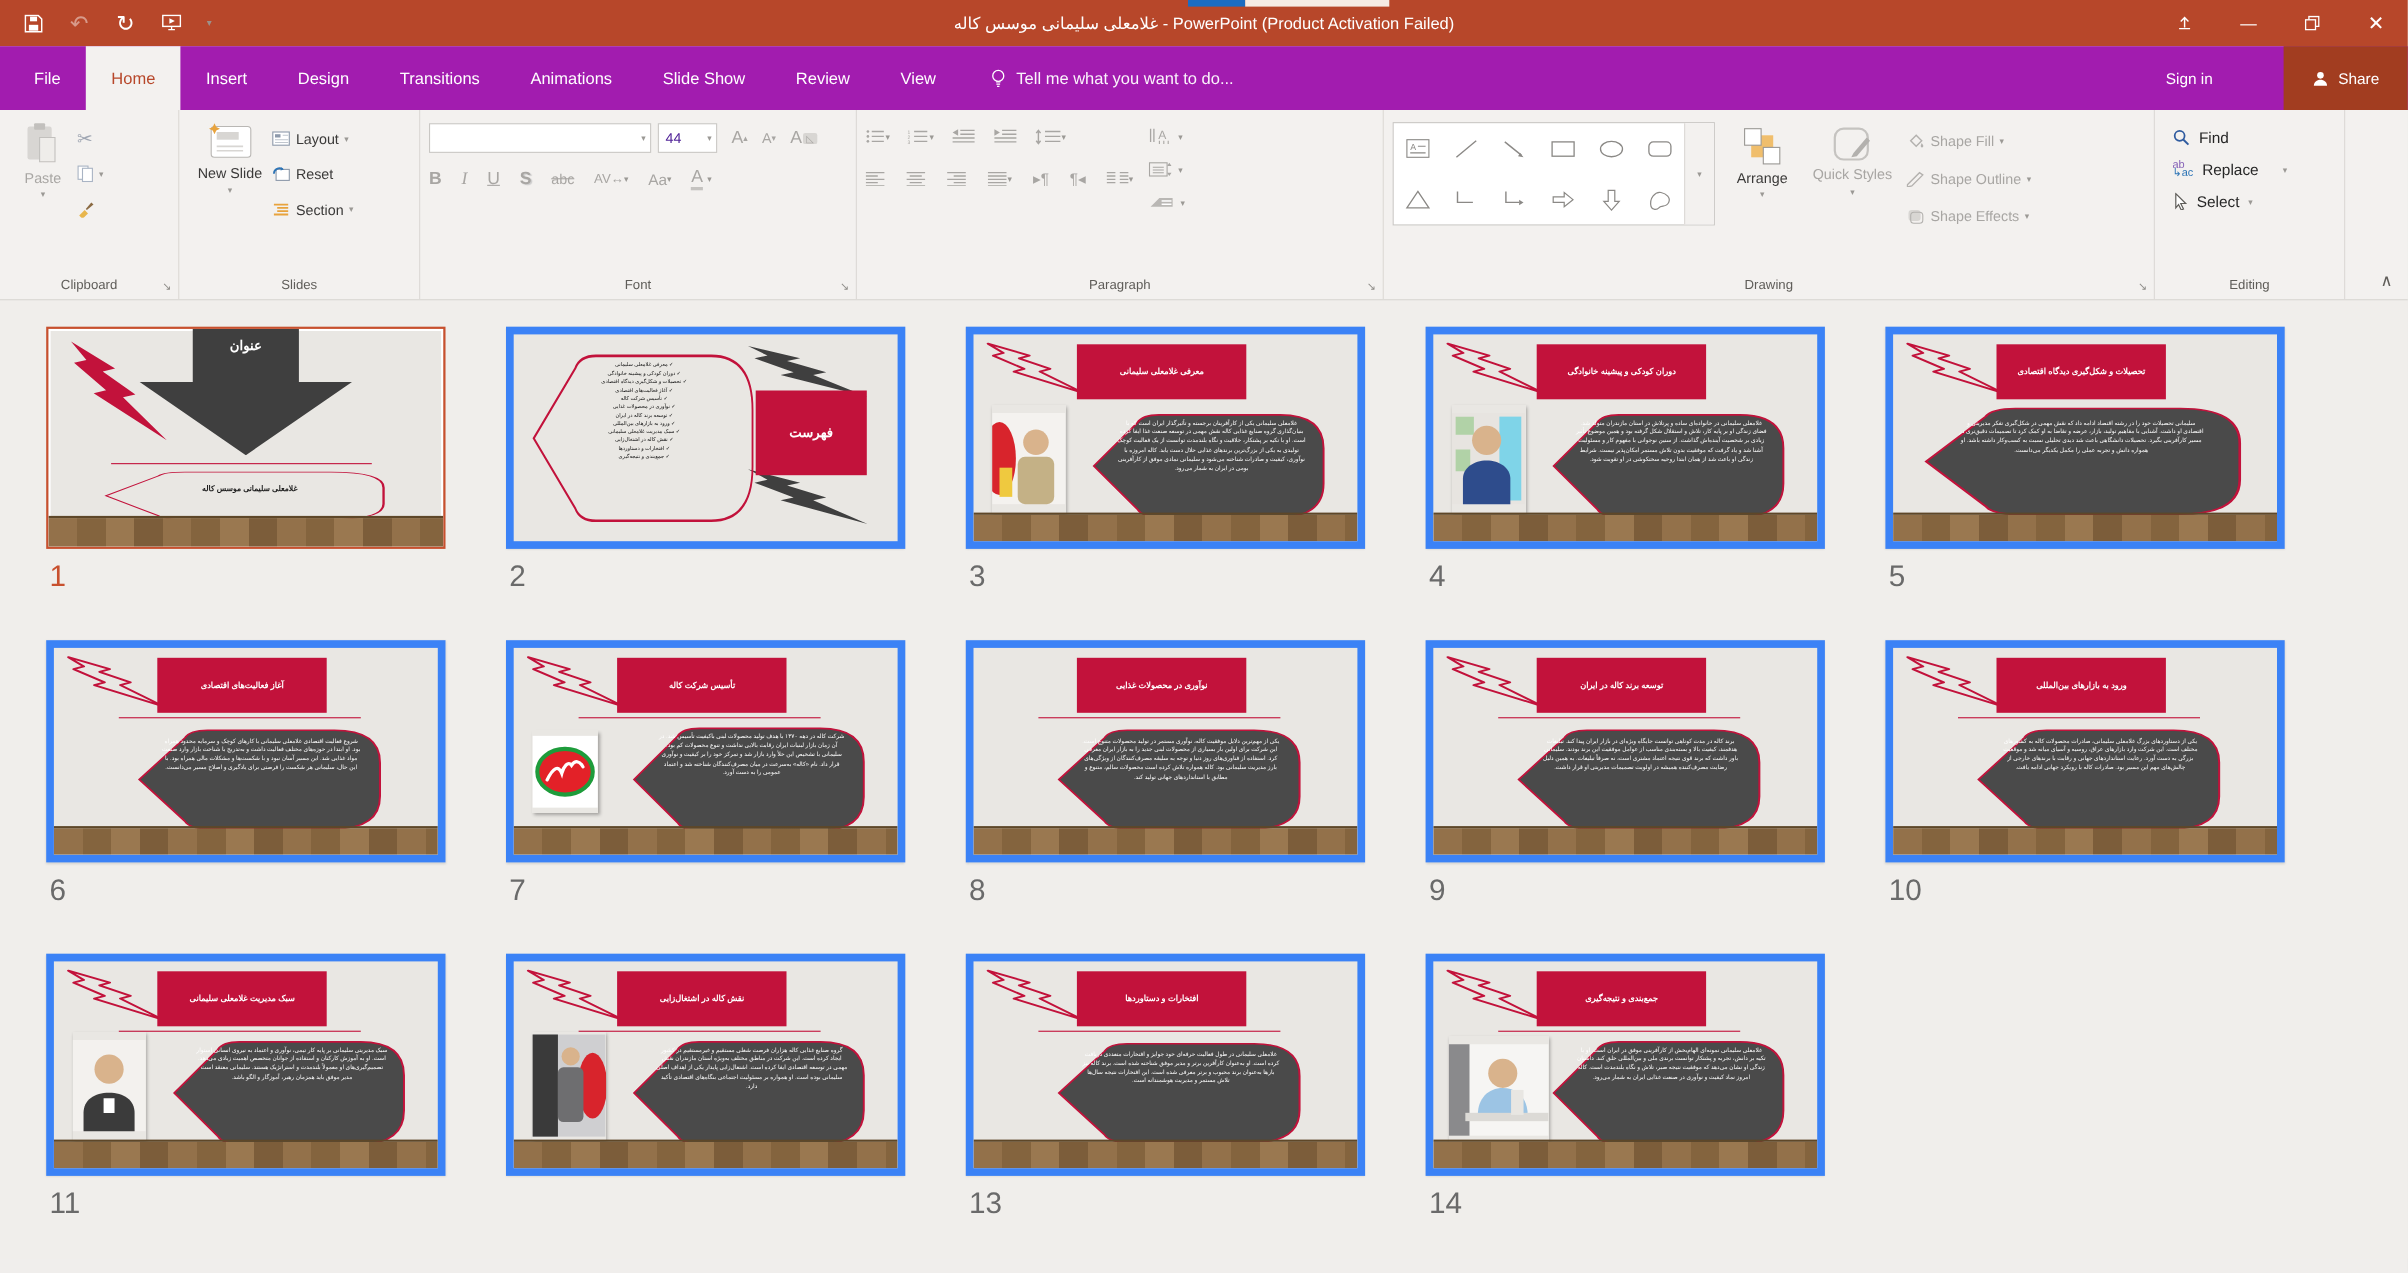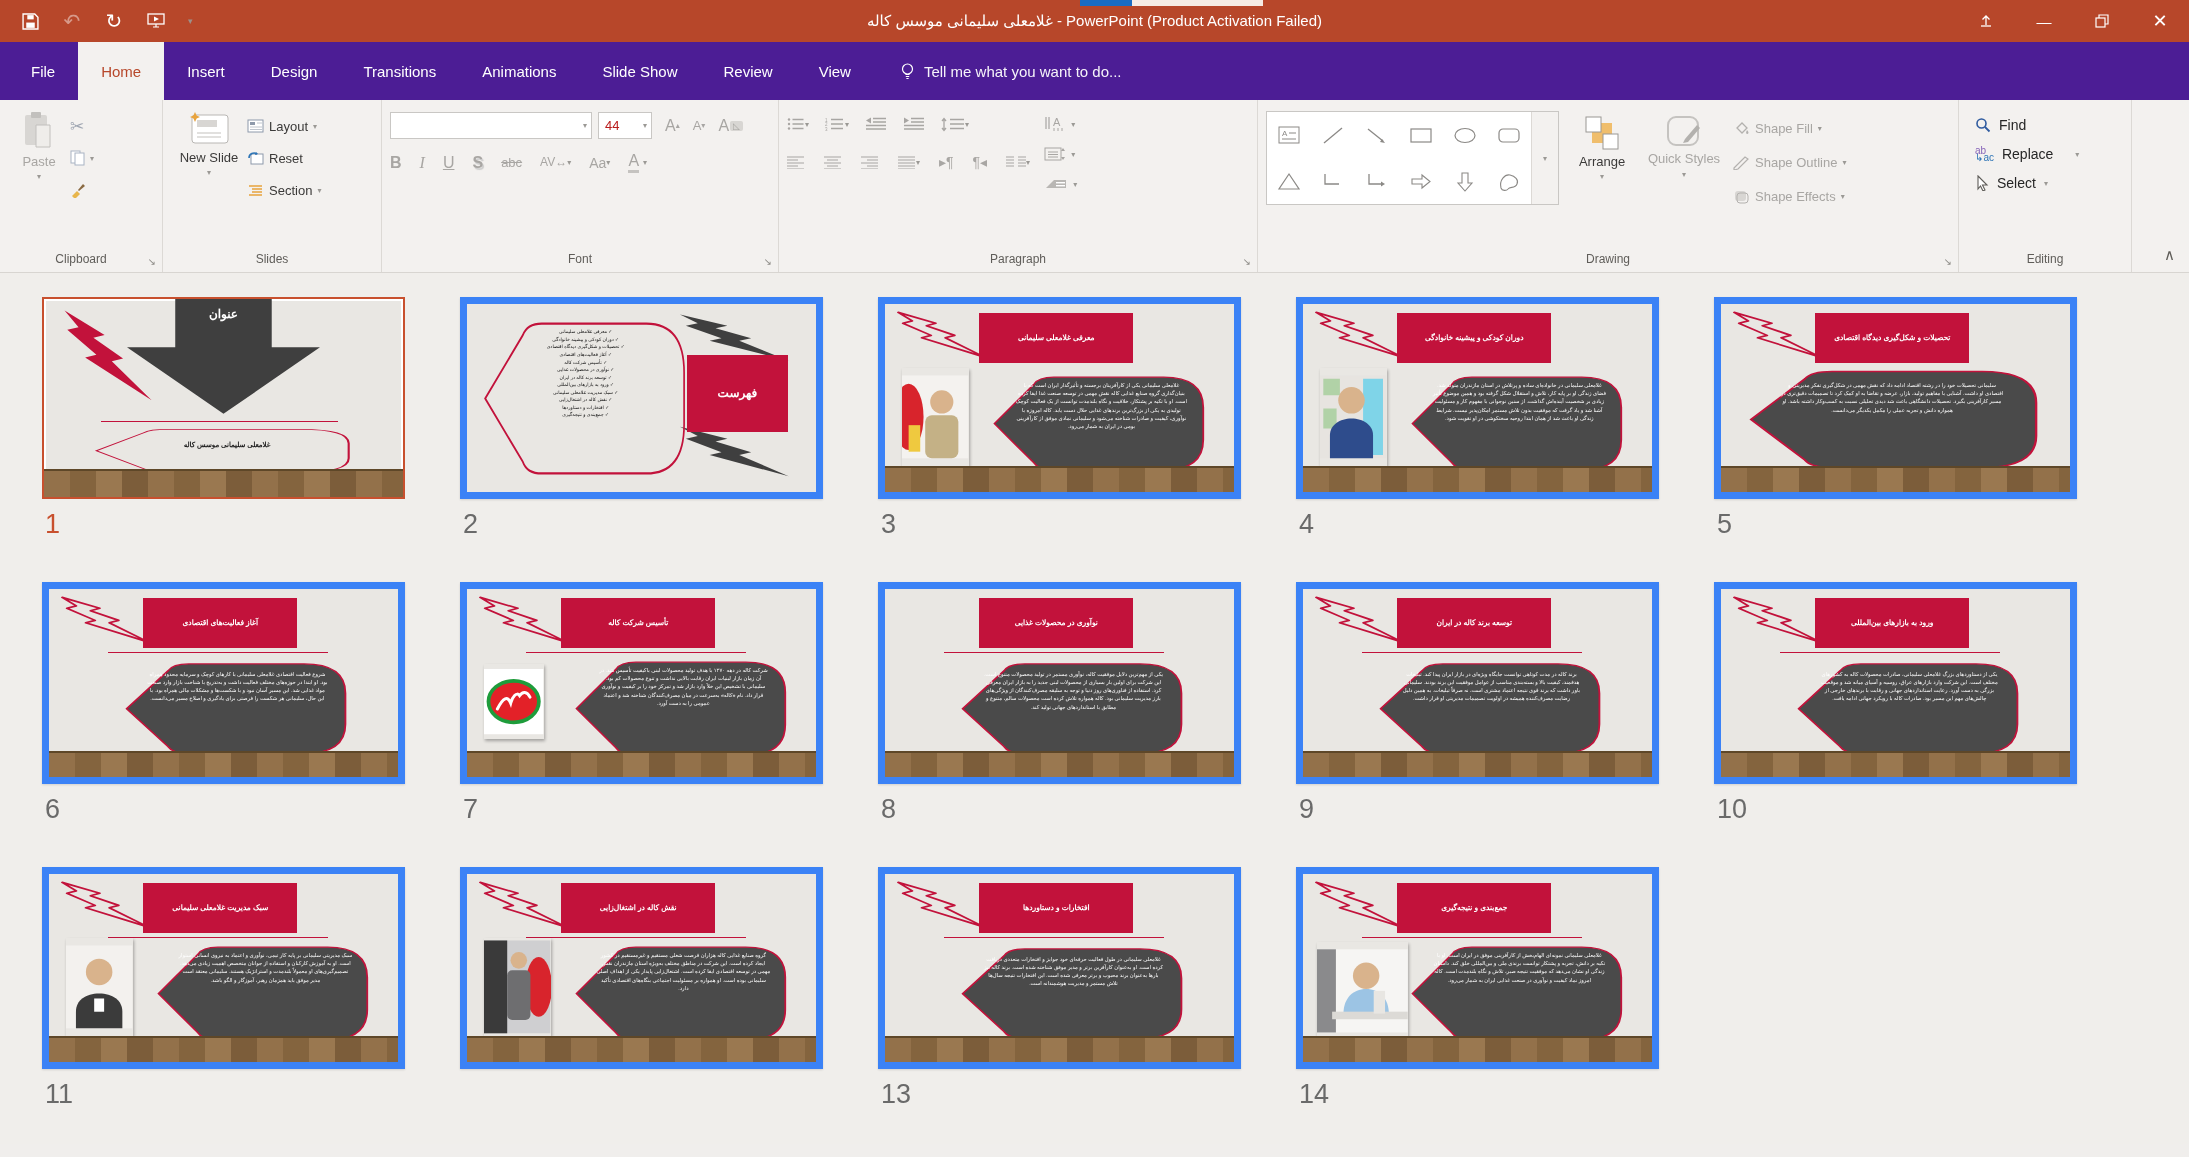--- a/index.html
+++ b/index.html
@@ -10,21 +10,21 @@
   .qat .qi{width:20px;height:20px;display:flex;align-items:center;justify-content:center;font-size:17px;color:#fff}
   .qi.dim{opacity:.45}
   .qat .dd{font-size:9px;opacity:.9}
   .wtitle{position:absolute;left:50%;transform:translateX(-50%);font-size:15px;white-space:nowrap;color:#fff}
   .sliver{position:absolute;top:0;left:1080px;height:6px;display:flex}
   .sliver .b{width:52px;height:6px;background:#1B6CC2}
   .sliver .c{width:131px;height:6px;background:#F6EBE4}
   .wincontrols{position:absolute;right:0;top:0;height:42px;display:flex}
   .winbtn{width:58px;height:42px;display:flex;align-items:center;justify-content:center;color:#fff;font-size:15px}
   
-  .tabrow{height:58px;background:#4c1d95;display:flex;align-items:stretch;position:relative}
+  .tabrow{height:58px;background:#a21caf;display:flex;align-items:stretch;position:relative}
   .tabs{display:flex;align-items:stretch;margin-left:8px}
   .tab{padding:0 23px;display:flex;align-items:center;color:#fff;font-size:15px;cursor:default}
   .tab.active{background:#F3F1EF;color:#B7472A}
   .tellme{display:flex;align-items:center;gap:9px;color:rgba(255,255,255,.95);font-size:15px;margin-left:26px}
   .tabrow-right{margin-left:auto;display:flex;align-items:center;height:100%}
   .signin{color:#fff;font-size:14px;margin-right:64px}
   .share{background:#A23D20;height:100%;display:flex;align-items:center;gap:9px;padding:0 26px;color:#fff;font-size:14px}
   
   .ribbon{height:172px;background:#F3F1EF;border-bottom:1px solid #D8D5D1;display:flex;position:relative}
   .group{position:relative;flex:0 0 auto;border-right:1px solid #DCD9D5;height:100%}
@@ -137,20 +137,32 @@
       </div>
     <div class="tellme">
       <span class="ic">
         <svg width="15" height="18" viewBox="0 0 15 18">
             <circle cx="7.5" cy="7" r="5" fill="none" stroke="#fff" stroke-width="1.2"></circle>
             <path d="M5.5 12.5h4M5.8 14.5h3.4M6.4 16.5h2.2" stroke="#fff" stroke-width="1.1"></path>
           </svg>
       </span>
       <span>Tell me what you want to do...</span>
     </div>
+    <div class="tabrow-right">
+      <span class="signin">Sign in</span>
+      <div class="share">
+        <span class="ic">
+          <svg width="15" height="15" viewBox="0 0 15 15">
+              <circle cx="7.5" cy="4.5" r="3" fill="#fff"></circle>
+              <path d="M1.5 14c0-3.3 2.7-5.5 6-5.5s6 2.2 6 5.5z" fill="#fff"></path>
+            </svg>
+        </span>
+        <span>Share</span>
+      </div>
+    </div>
   </div>
 
   <div class="ribbon">
 
     <div class="group" style="width:162px">
       <div class="gc">
         <div class="bigbtn">
           <span class="ic">
             <svg width="34" height="40" viewBox="0 0 34 40">
                 <rect x="3" y="4" width="22" height="30" rx="2" fill="#D8D6D3"></rect>
@@ -240,21 +252,21 @@
 
     <div class="group" style="width:396px">
       <div class="gc" style="display:block">
         <div class="fgrid">
           <div class="frow">
             <div class="combo" style="width:200px">
               <span></span>
               <span class="dd">▾</span>
             </div>
             <div class="combo" style="width:52px;margin-left:-7px">
-              <span style="padding-left:6px;color:#b91c1c">44</span>
+              <span style="padding-left:6px;color:#4c1d95">44</span>
               <span class="dd">▾</span>
             </div>
             <span class="fbtn">A<sup style="font-size:8px">▴</sup></span>
             <span class="fbtn" style="font-size:13px">A<sup style="font-size:8px">▾</sup></span>
             <span class="fbtn">A<span style="font-size:9px;background:#D8D6D3;border-radius:2px;padding:0 3px;margin-left:1px">◺</span></span>
           </div>
           <div class="frow" style="gap:18px;padding-top:4px">
             <span class="fbtn" style="font-weight:bold">B</span>
             <span class="fbtn" style="font-style:italic;font-family:'Liberation Serif',serif">I</span>
             <span class="fbtn" style="text-decoration:underline">U</span>

